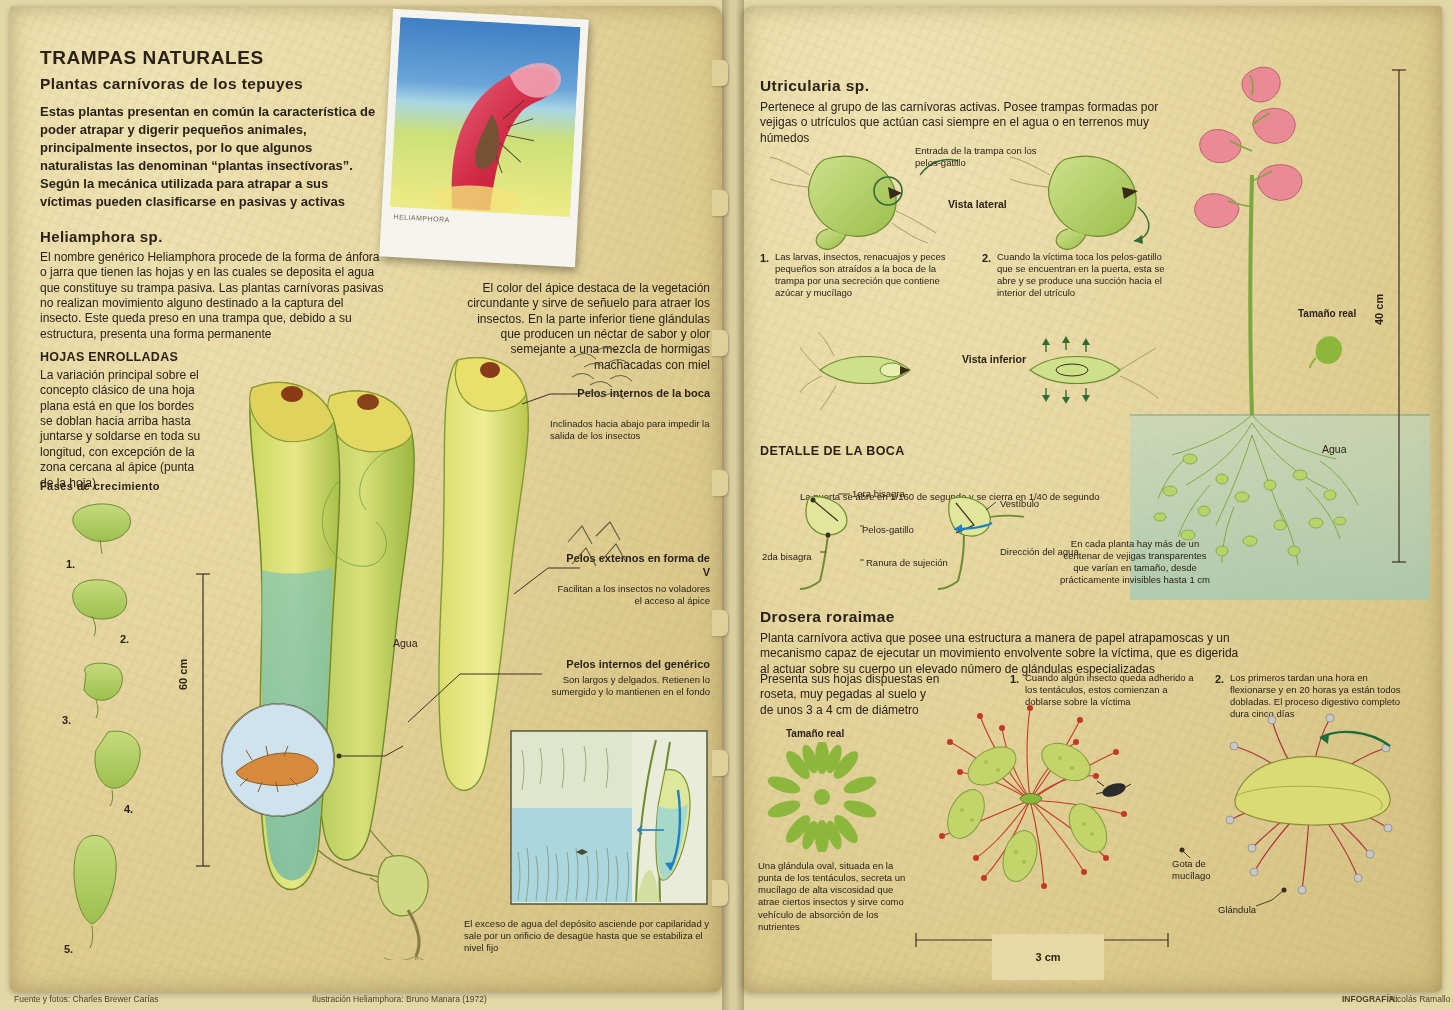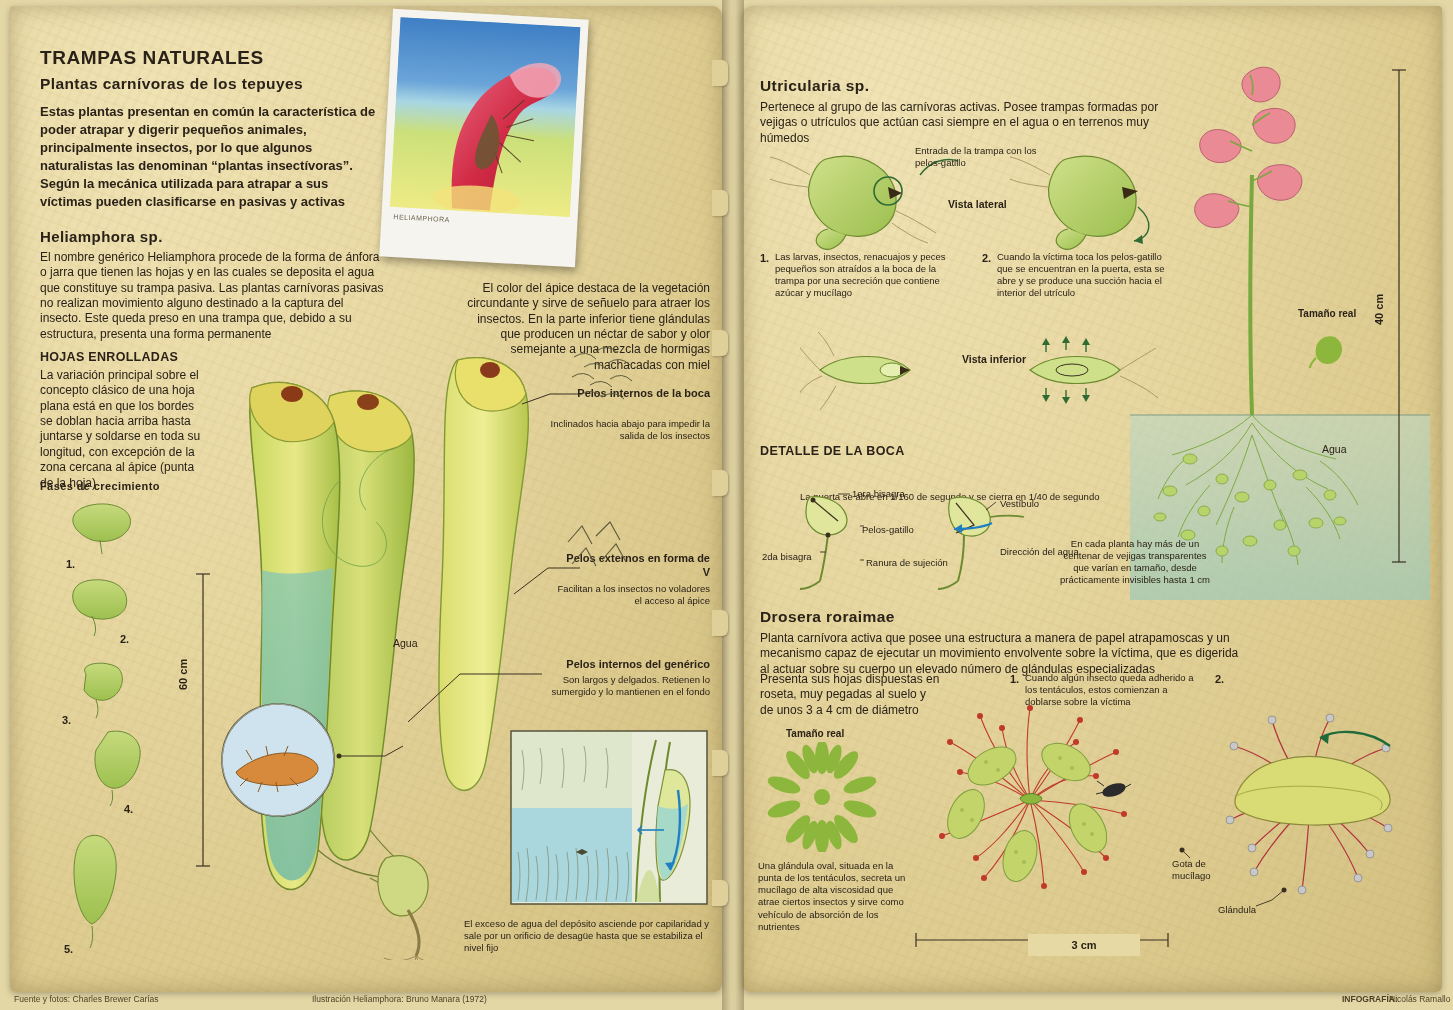--- a/index.html
+++ b/index.html
@@ -218,21 +218,21 @@
 
   <svg style="position:absolute;left:192px;top:570px;" width="22" height="300">
     <line x1="11" y1="4" x2="11" y2="296" stroke="#3a3020" stroke-width="1.2"></line>
     <line x1="4" y1="4" x2="18" y2="4" stroke="#3a3020" stroke-width="1.2"></line>
     <line x1="4" y1="296" x2="18" y2="296" stroke="#3a3020" stroke-width="1.2"></line>
   </svg>
   <div class="t bold" style="left:176px;top:690px;font-size:11px;transform:rotate(-90deg);transform-origin:left top;">60 cm</div>
   <div class="t" style="left:393px;top:637px;font-size:10.5px;">Agua</div>
 
   <div class="t bold" style="left:560px;top:386px;width:150px;text-align:right;font-size:11px;">Pelos internos de la boca</div>
-  <div class="t caption" style="left:550px;top:418px;width:160px;text-align:right;">Inclinados hacia abajo para impedir la salida de los insectos</div>
+  <div class="t caption" style="left:550px;top:418px;width:160px;">Inclinados hacia abajo para impedir la salida de los insectos</div>
   <svg style="position:absolute;left:520px;top:390px;" width="60" height="20">
     <path d="M58 4 L30 4 L2 14" stroke="#3a3020" stroke-width="1" fill="none"></path>
   </svg>
 
   <div class="t bold" style="left:560px;top:551px;width:150px;text-align:right;font-size:11px;">Pelos externos en forma de V</div>
   <div class="t caption" style="left:550px;top:583px;width:160px;text-align:right;">Facilitan a los insectos no voladores el acceso al ápice</div>
   <svg style="position:absolute;left:512px;top:560px;" width="70" height="40">
     <path d="M68 8 L36 8 L2 34" stroke="#3a3020" stroke-width="1" fill="none"></path>
   </svg>
 
@@ -514,20 +514,21 @@
   <div class="t caption" style="left:1055px;top:538px;width:160px;text-align:center;">En cada planta hay más de un centenar de vejigas transparentes que varían en tamaño, desde prácticamente invisibles hasta 1 cm</div>
 
   <div class="t title" style="left:760px;top:607px;font-size:15.5px;">Drosera roraimae</div>
   <div class="t body" style="left:760px;top:631px;width:490px;">Planta carnívora activa que posee una estructura a manera de papel atrapamoscas y un mecanismo capaz de ejecutar un movimiento envolvente sobre la víctima, que es digerida al actuar sobre su cuerpo un elevado número de glándulas especializadas</div>
   <div class="t body" style="left:760px;top:672px;width:180px;">Presenta sus hojas dispuestas en roseta, muy pegadas al suelo y de unos 3 a 4 cm de diámetro</div>
   <div class="t bold" style="left:786px;top:728px;font-size:10px;">Tamaño real</div>
 
   <div class="t bold" style="left:1010px;top:672px;font-size:11px;">1.</div>
   <div class="t caption" style="left:1025px;top:672px;width:170px;">Cuando algún insecto queda adherido a los tentáculos, estos comienzan a doblarse sobre la víctima</div>
   <div class="t bold" style="left:1215px;top:672px;font-size:11px;">2.</div>
+  <div class="t caption" style="left:1230px;top:672px;width:185px;">Los primeros tardan una hora en flexionarse y en 20 horas ya están todos dobladas. El proceso digestivo completo dura cinco días</div>
 
   <svg style="position:absolute;left:762px;top:742px;" width="120" height="110">
     <g fill="#8db63c">
       <g transform="translate(60,55)">
         <ellipse cx="0" cy="-40" rx="7" ry="17"></ellipse>
         <ellipse cx="24" cy="-32" rx="7" ry="17" transform="rotate(40 24 -32)"></ellipse>
         <ellipse cx="38" cy="-12" rx="7" ry="17" transform="rotate(72 38 -12)"></ellipse>
         <ellipse cx="38" cy="12" rx="7" ry="17" transform="rotate(108 38 12)"></ellipse>
         <ellipse cx="24" cy="32" rx="7" ry="17" transform="rotate(142 24 32)"></ellipse>
         <ellipse cx="0" cy="40" rx="7" ry="17"></ellipse>
@@ -656,20 +657,20 @@
     </g>
     <circle cx="22" cy="20" r="2.5" fill="#3a3020"></circle>
     <circle cx="124" cy="60" r="2.5" fill="#3a3020"></circle>
   </svg>
 
   <svg style="position:absolute;left:912px;top:930px;" width="260" height="20">
     <line x1="4" y1="10" x2="256" y2="10" stroke="#3a3020" stroke-width="1.2"></line>
     <line x1="4" y1="3" x2="4" y2="17" stroke="#3a3020" stroke-width="1.2"></line>
     <line x1="256" y1="3" x2="256" y2="17" stroke="#3a3020" stroke-width="1.2"></line>
   </svg>
-  <div class="t bold center" style="left:1028px;top:934px;width:100px;font-size:11px;background:#e7d9a4;padding:4px 6px;">3 cm</div>
+  <div class="t bold center" style="left:992px;top:934px;width:100px;font-size:11px;background:#e7d9a4;padding:16px 6px;">3 cm</div>
 
   <div class="footer" style="left:14px;">Fuente y fotos: Charles Brewer Carías</div>
   <div class="footer" style="left:312px;">Ilustración Heliamphora: Bruno Manara (1972)</div>
   <div class="footer bold" style="left:1342px;">INFOGRAFÍA:</div>
   <div class="footer" style="left:1389px;"> Nicolás Ramallo</div>
 
 </div>
 
 </body></html>

